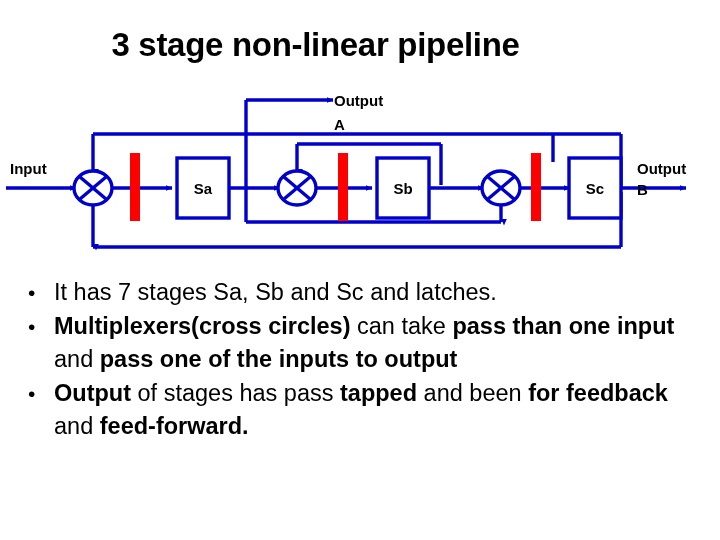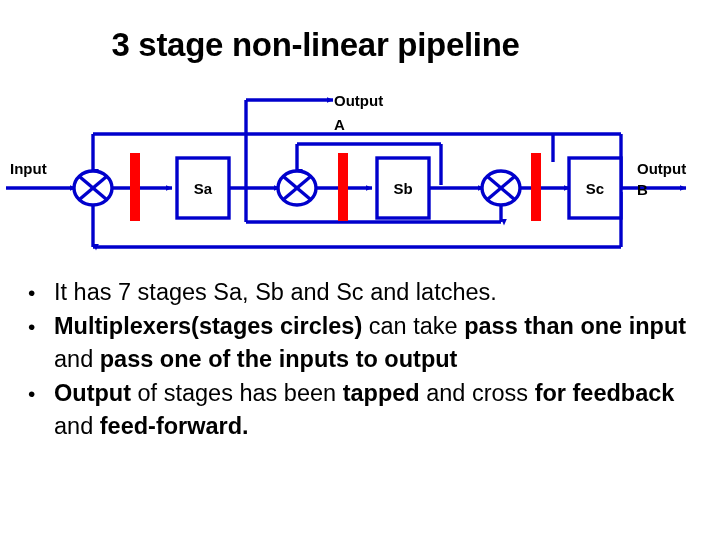--- a/index.html
+++ b/index.html
@@ -188,19 +188,19 @@
   </svg>
 </div>
 
 <div id="bullets">
   <div class="bullet-item">
     <span class="bullet-marker">•</span>
     <span class="bullet-text"><span>It has 7 stages Sa, Sb and Sc and latches.</span></span>
   </div>
   <div class="bullet-item">
     <span class="bullet-marker">•</span>
-    <span class="bullet-text"><b>Multiplexers(stages circles) </b><span>can take </span><b>pass than one input</b><span>  and </span><b>pass one of the inputs to output</b></span>
+    <span class="bullet-text"><b>Multiplexers(cross circles) </b><span>can take </span><b>pass than one input</b><span>  and </span><b>pass one of the inputs to output</b></span>
   </div>
   <div class="bullet-item">
     <span class="bullet-marker">•</span>
-    <span class="bullet-text"><b>Output</b><span> of stages has been </span><b>tapped</b><span> and cross </span><b>for feedback</b><span> and </span><b>feed-forward.</b></span>
+    <span class="bullet-text"><b>Output</b><span> of stages has pass </span><b>tapped</b><span> and been </span><b>for feedback</b><span> and </span><b>feed-forward.</b></span>
   </div>
 </div>
 
 </body></html>

